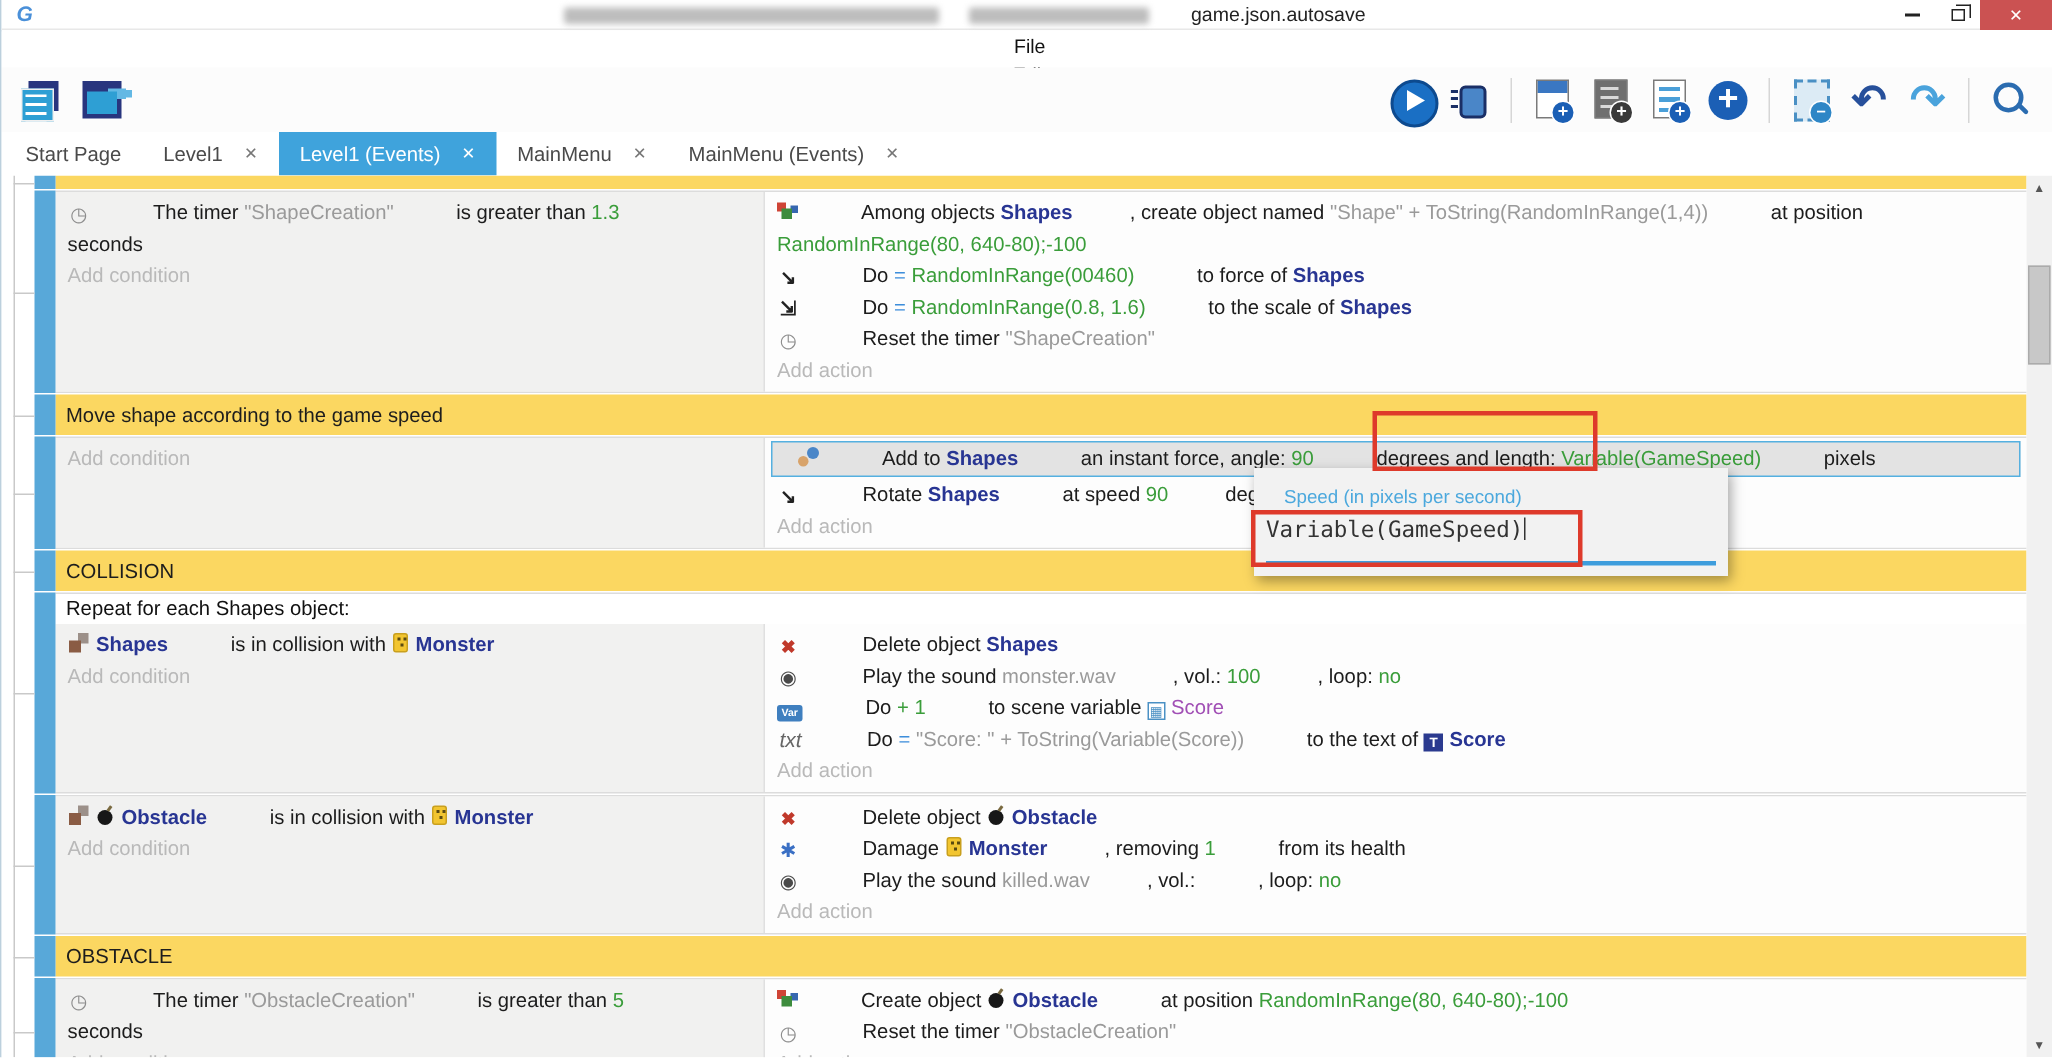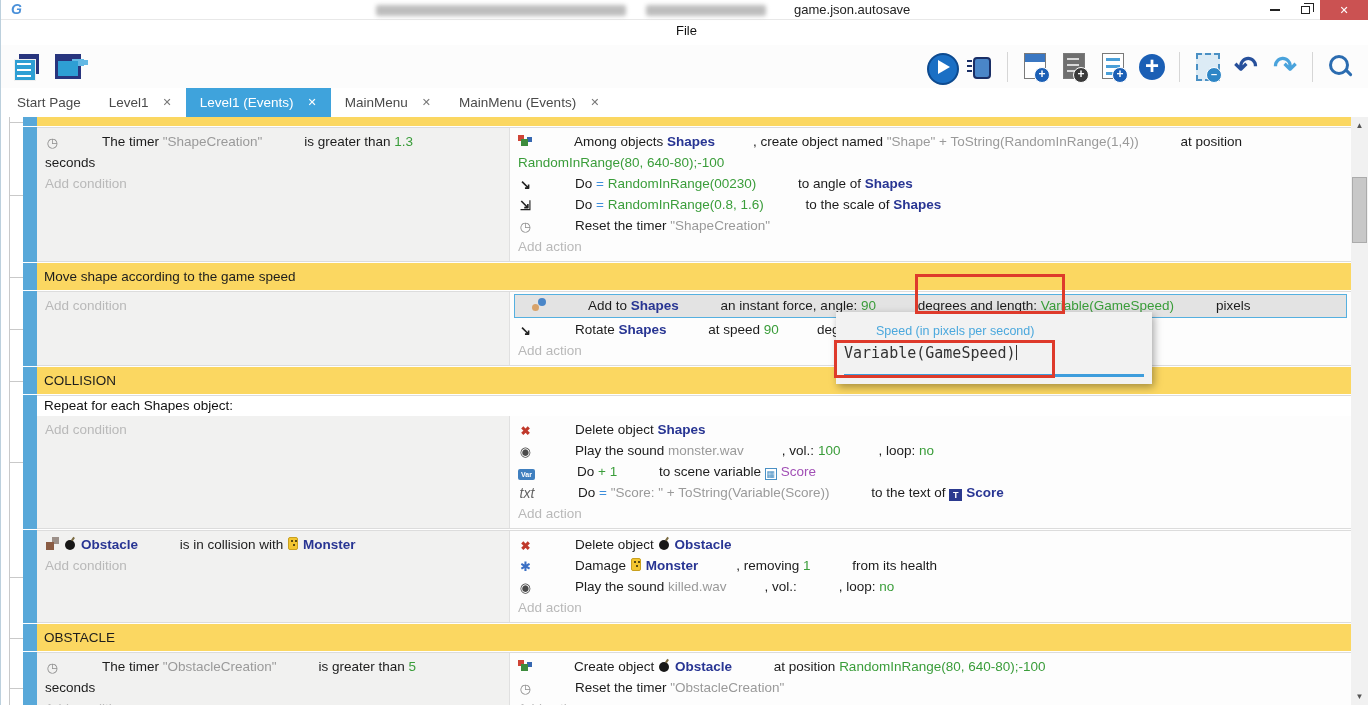--- a/index.html
+++ b/index.html
@@ -111,21 +111,21 @@
   .ic-delete { color:#c0392b; font-weight:bold; }
   .ic-sound { color:#4a4a4a; font-size:13px; }
   .ic-damage { color:#3a6fc4; font-size:13px; }
   .ic-variable { width:17px; height:11px; background:#3f7fbf; border-radius:2px; color:#fff; font-size:7px; line-height:11px; font-weight:bold; }
   .ic-scene-var { width:12px; height:12px; background:#fff; border:1px solid #4a90c4; color:#4a90c4; font-size:9px; line-height:10px; }
   .ic-text { width:18px; color:#666; font-style:italic; font-size:14px; }
   .ic-text-object { width:13px; height:12px; background:#2b3a8f; color:#fff; font-size:9px; line-height:12px; font-weight:bold; }
 
   
   #popup { position:absolute; left:835px; top:312px; width:316px; height:72px; background:#f2f2f2; box-shadow:2px 3px 8px rgba(0,0,0,0.35); z-index:20; }
-  #popup-label { position:absolute; left:20px; top:12px; font-size:12.5px; color:#4ba8dd;margin-left:20px; }
+  #popup-label { position:absolute; left:20px; top:12px; font-size:12.5px; color:#4ba8dd; }
   #popup-input { position:absolute; left:8px; top:32px; right:8px; font-family:"DejaVu Sans Mono", monospace; font-size:15px; color:#333; white-space:nowrap; }
   #popup-caret { display:inline-block; width:1px; height:15px; background:#333; vertical-align:-2px; }
   #popup-underline { position:absolute; left:8px; right:8px; bottom:7px; height:3px; background:#3e9ddc; }
 
   
   .annot { position:absolute; border:3px solid #de3a2b; z-index:30; }
   #annot-1 { left:914px; top:274px; width:150px; height:40px; }
   #annot-2 { left:833px; top:340px; width:221px; height:38px; }
 
   
@@ -217,21 +217,21 @@
         </div>
         <div class="block event">
           <div class="bcontent">
             <div class="cols">
               <div class="cond">
                 <div class="row"><span class="ic ic-timer">◷</span><span class="sg-n">The timer </span><span class="sg-s">"ShapeCreation"</span><span class="sg-n"> is greater than </span><span class="sg-e">1.3</span><span class="sg-n"> seconds</span></div>
                 <div class="placeholder">Add condition</div>
               </div>
               <div class="acts">
                 <div class="row"><span class="ic ic-create-object"><i></i><i></i></span><span class="sg-n">Among objects </span><span class="sg-o">Shapes</span><span class="sg-n">, create object named </span><span class="sg-s">"Shape" + ToString(RandomInRange(1,4))</span><span class="sg-n"> at position </span><span class="sg-e">RandomInRange(80, 640-80);-100</span></div>
-                <div class="row"><span class="ic ic-angle">↘</span><span class="sg-n">Do </span><span class="sg-eq">= </span><span class="sg-e">RandomInRange(00230)</span><span class="sg-n"> to angle of </span><span class="sg-o">Shapes</span></div>
+                <div class="row"><span class="ic ic-angle">↘</span><span class="sg-n">Do </span><span class="sg-eq">= </span><span class="sg-e">RandomInRange(00460)</span><span class="sg-n"> to force of </span><span class="sg-o">Shapes</span></div>
                 <div class="row"><span class="ic ic-scale">⇲</span><span class="sg-n">Do </span><span class="sg-eq">= </span><span class="sg-e">RandomInRange(0.8, 1.6)</span><span class="sg-n"> to the scale of </span><span class="sg-o">Shapes</span></div>
                 <div class="row"><span class="ic ic-timer">◷</span><span class="sg-n">Reset the timer </span><span class="sg-s">"ShapeCreation"</span></div>
                 <div class="placeholder">Add action</div>
               </div>
             </div>
           </div>
         </div>
         <div class="block comment">
           <div class="bcontent">Move shape according to the game speed</div>
         </div>
@@ -250,20 +250,21 @@
           </div>
         </div>
         <div class="block comment">
           <div class="bcontent">COLLISION</div>
         </div>
         <div class="block event">
           <div class="bcontent">
             <div class="ev-header">Repeat for each Shapes object:</div>
             <div class="cols">
               <div class="cond">
+                <div class="row"><span class="ic ic-collision"><i></i><i></i></span><span class="sg-o">Shapes</span><span class="sg-n"> is in collision with </span><span class="ic ic-monster"><i></i><i></i></span><span class="sg-o">Monster</span></div>
                 <div class="placeholder">Add condition</div>
               </div>
               <div class="acts">
                 <div class="row"><span class="ic ic-delete">✖</span><span class="sg-n">Delete object </span><span class="sg-o">Shapes</span></div>
                 <div class="row"><span class="ic ic-sound">◉</span><span class="sg-n">Play the sound </span><span class="sg-s">monster.wav</span><span class="sg-n">, vol.: </span><span class="sg-e">100</span><span class="sg-n">, loop: </span><span class="sg-e">no</span></div>
                 <div class="row"><span class="ic ic-variable">Var</span><span class="sg-n">Do </span><span class="sg-e">+ 1</span><span class="sg-n"> to scene variable </span><span class="ic ic-scene-var">▦</span><span class="sg-v">Score</span></div>
                 <div class="row"><span class="ic ic-text">txt</span><span class="sg-n">Do </span><span class="sg-eq">= </span><span class="sg-s">"Score: " + ToString(Variable(Score))</span><span class="sg-n"> to the text of </span><span class="ic ic-text-object">T</span><span class="sg-o">Score</span></div>
                 <div class="placeholder">Add action</div>
               </div>
             </div>

